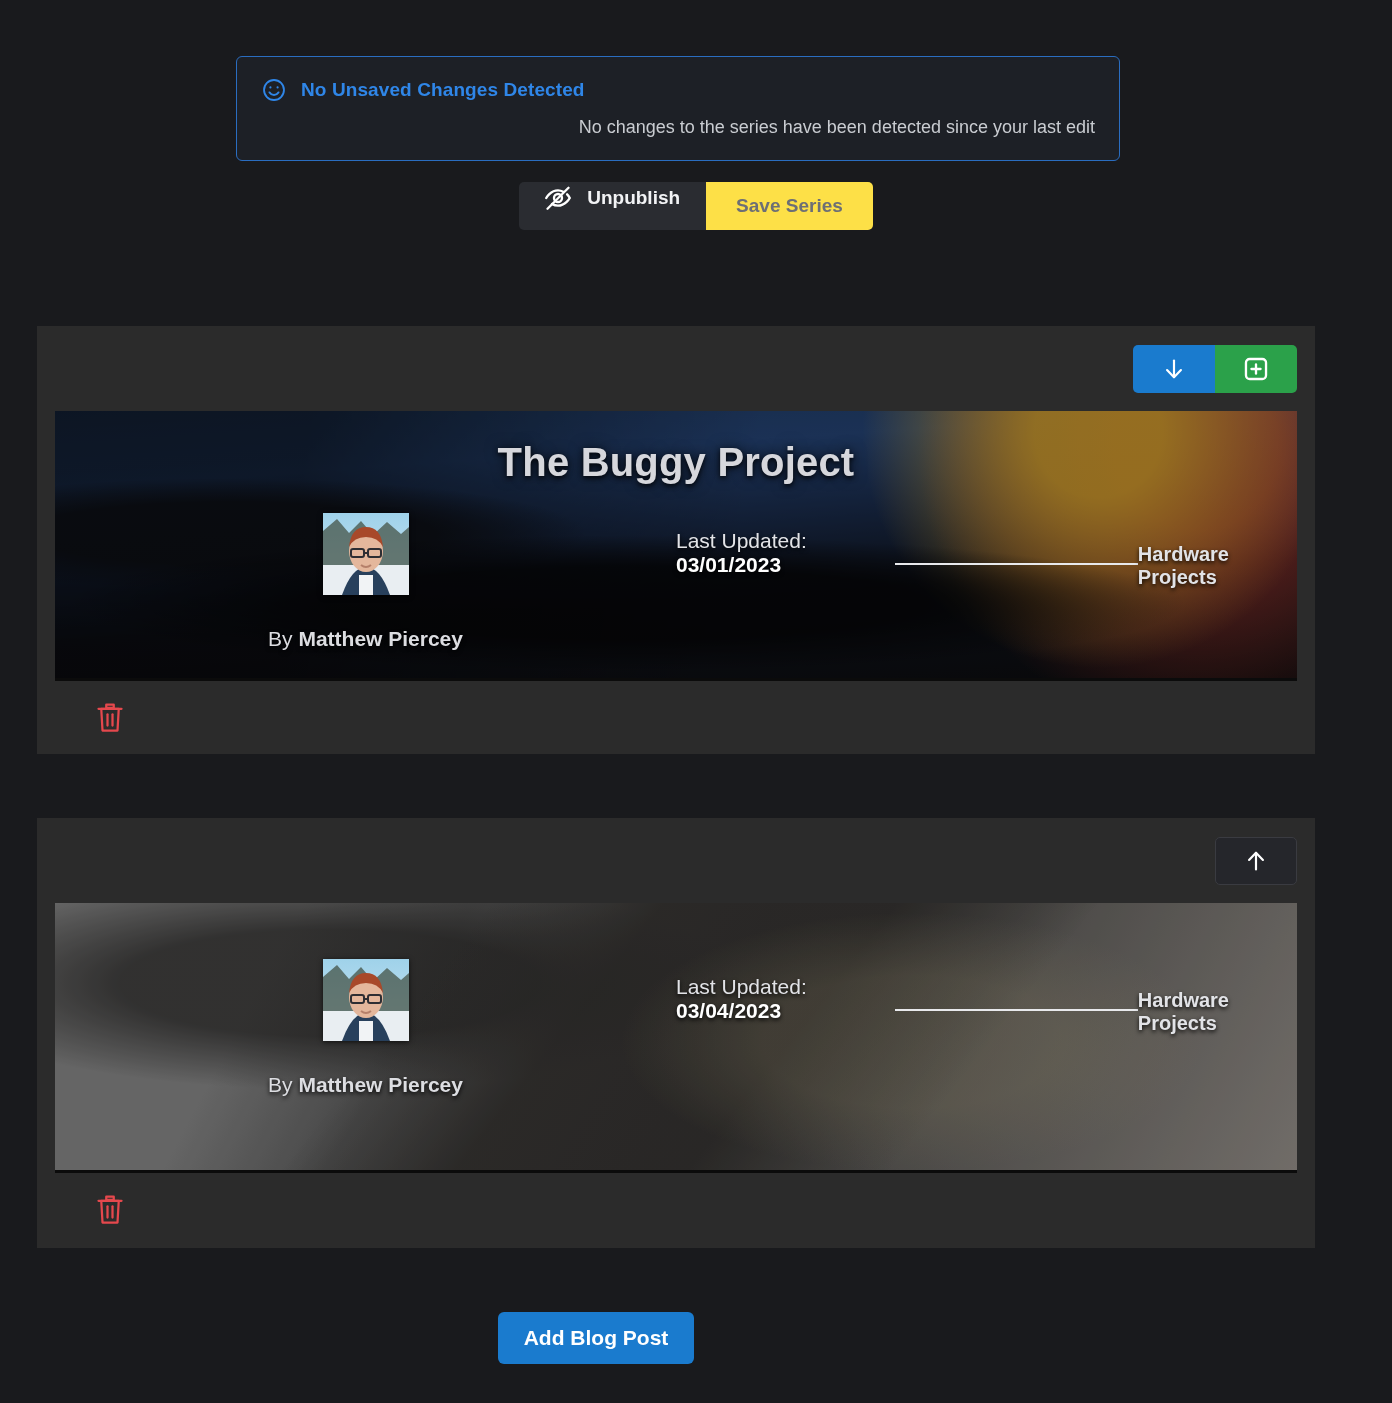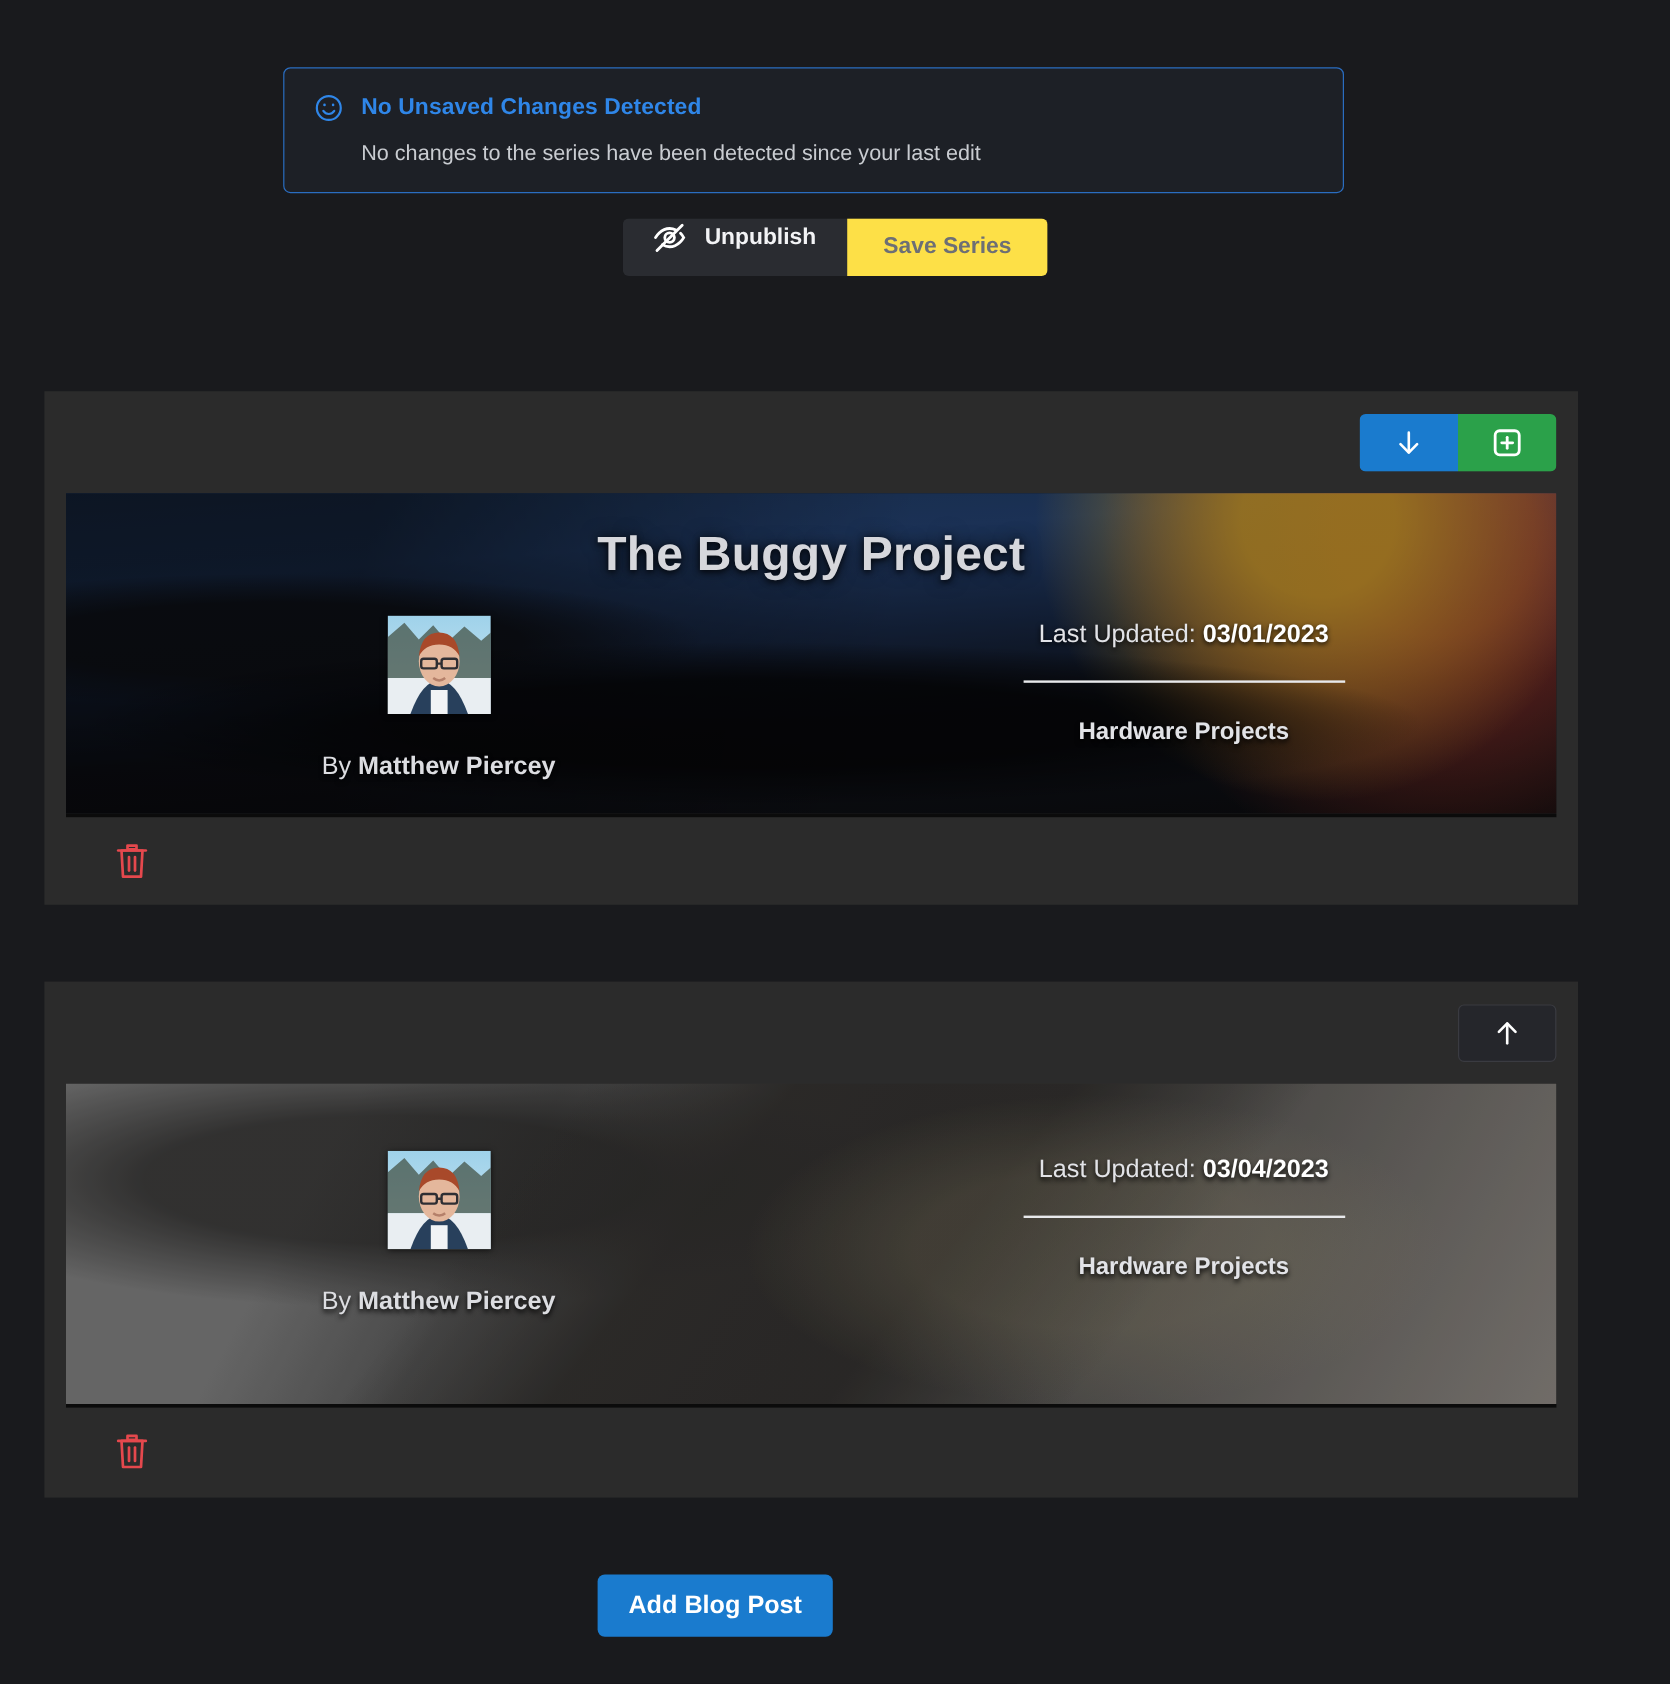--- a/index.html
+++ b/index.html
@@ -48,20 +48,21 @@
     font-size: 19px;
     font-weight: bold;
     letter-spacing: .1px;
   }
   .alert-body {
     color: #c9ccd1;
     font-size: 18px;
     margin-top: 14px;
     margin-left: 40px;
     font-weight: 400;
+    text-align: right;
   }
 
   
   .actions {
     position: absolute;
     left: 0;
     top: 182px;
     width: 1392px;
     display: flex;
     justify-content: center;
@@ -192,21 +193,21 @@
     letter-spacing: .2px;
     text-shadow: 0 2px 5px rgba(0,0,0,.85), 0 0 14px rgba(0,0,0,.6);
     line-height: 1.15;
   }
   .hero-cols {
     display: flex;
     align-items: flex-start;
     margin-top: 28px;
   }
   .hero-left { width: 50%; display: flex; flex-direction: column; align-items: center; }
-  .hero-right { width: 50%; display: flex; flex-direction: column; align-items: center; }
+  .hero-right { width: 50%; display: flex; align-items: center; }
 
   .avatar {
     width: 86px; height: 82px;
     display: block;
     box-shadow: 0 1px 5px rgba(0,0,0,.7);
   }
   .byline {
     margin-top: 32px;
     color: #dcdde1;
     font-size: 21px;

